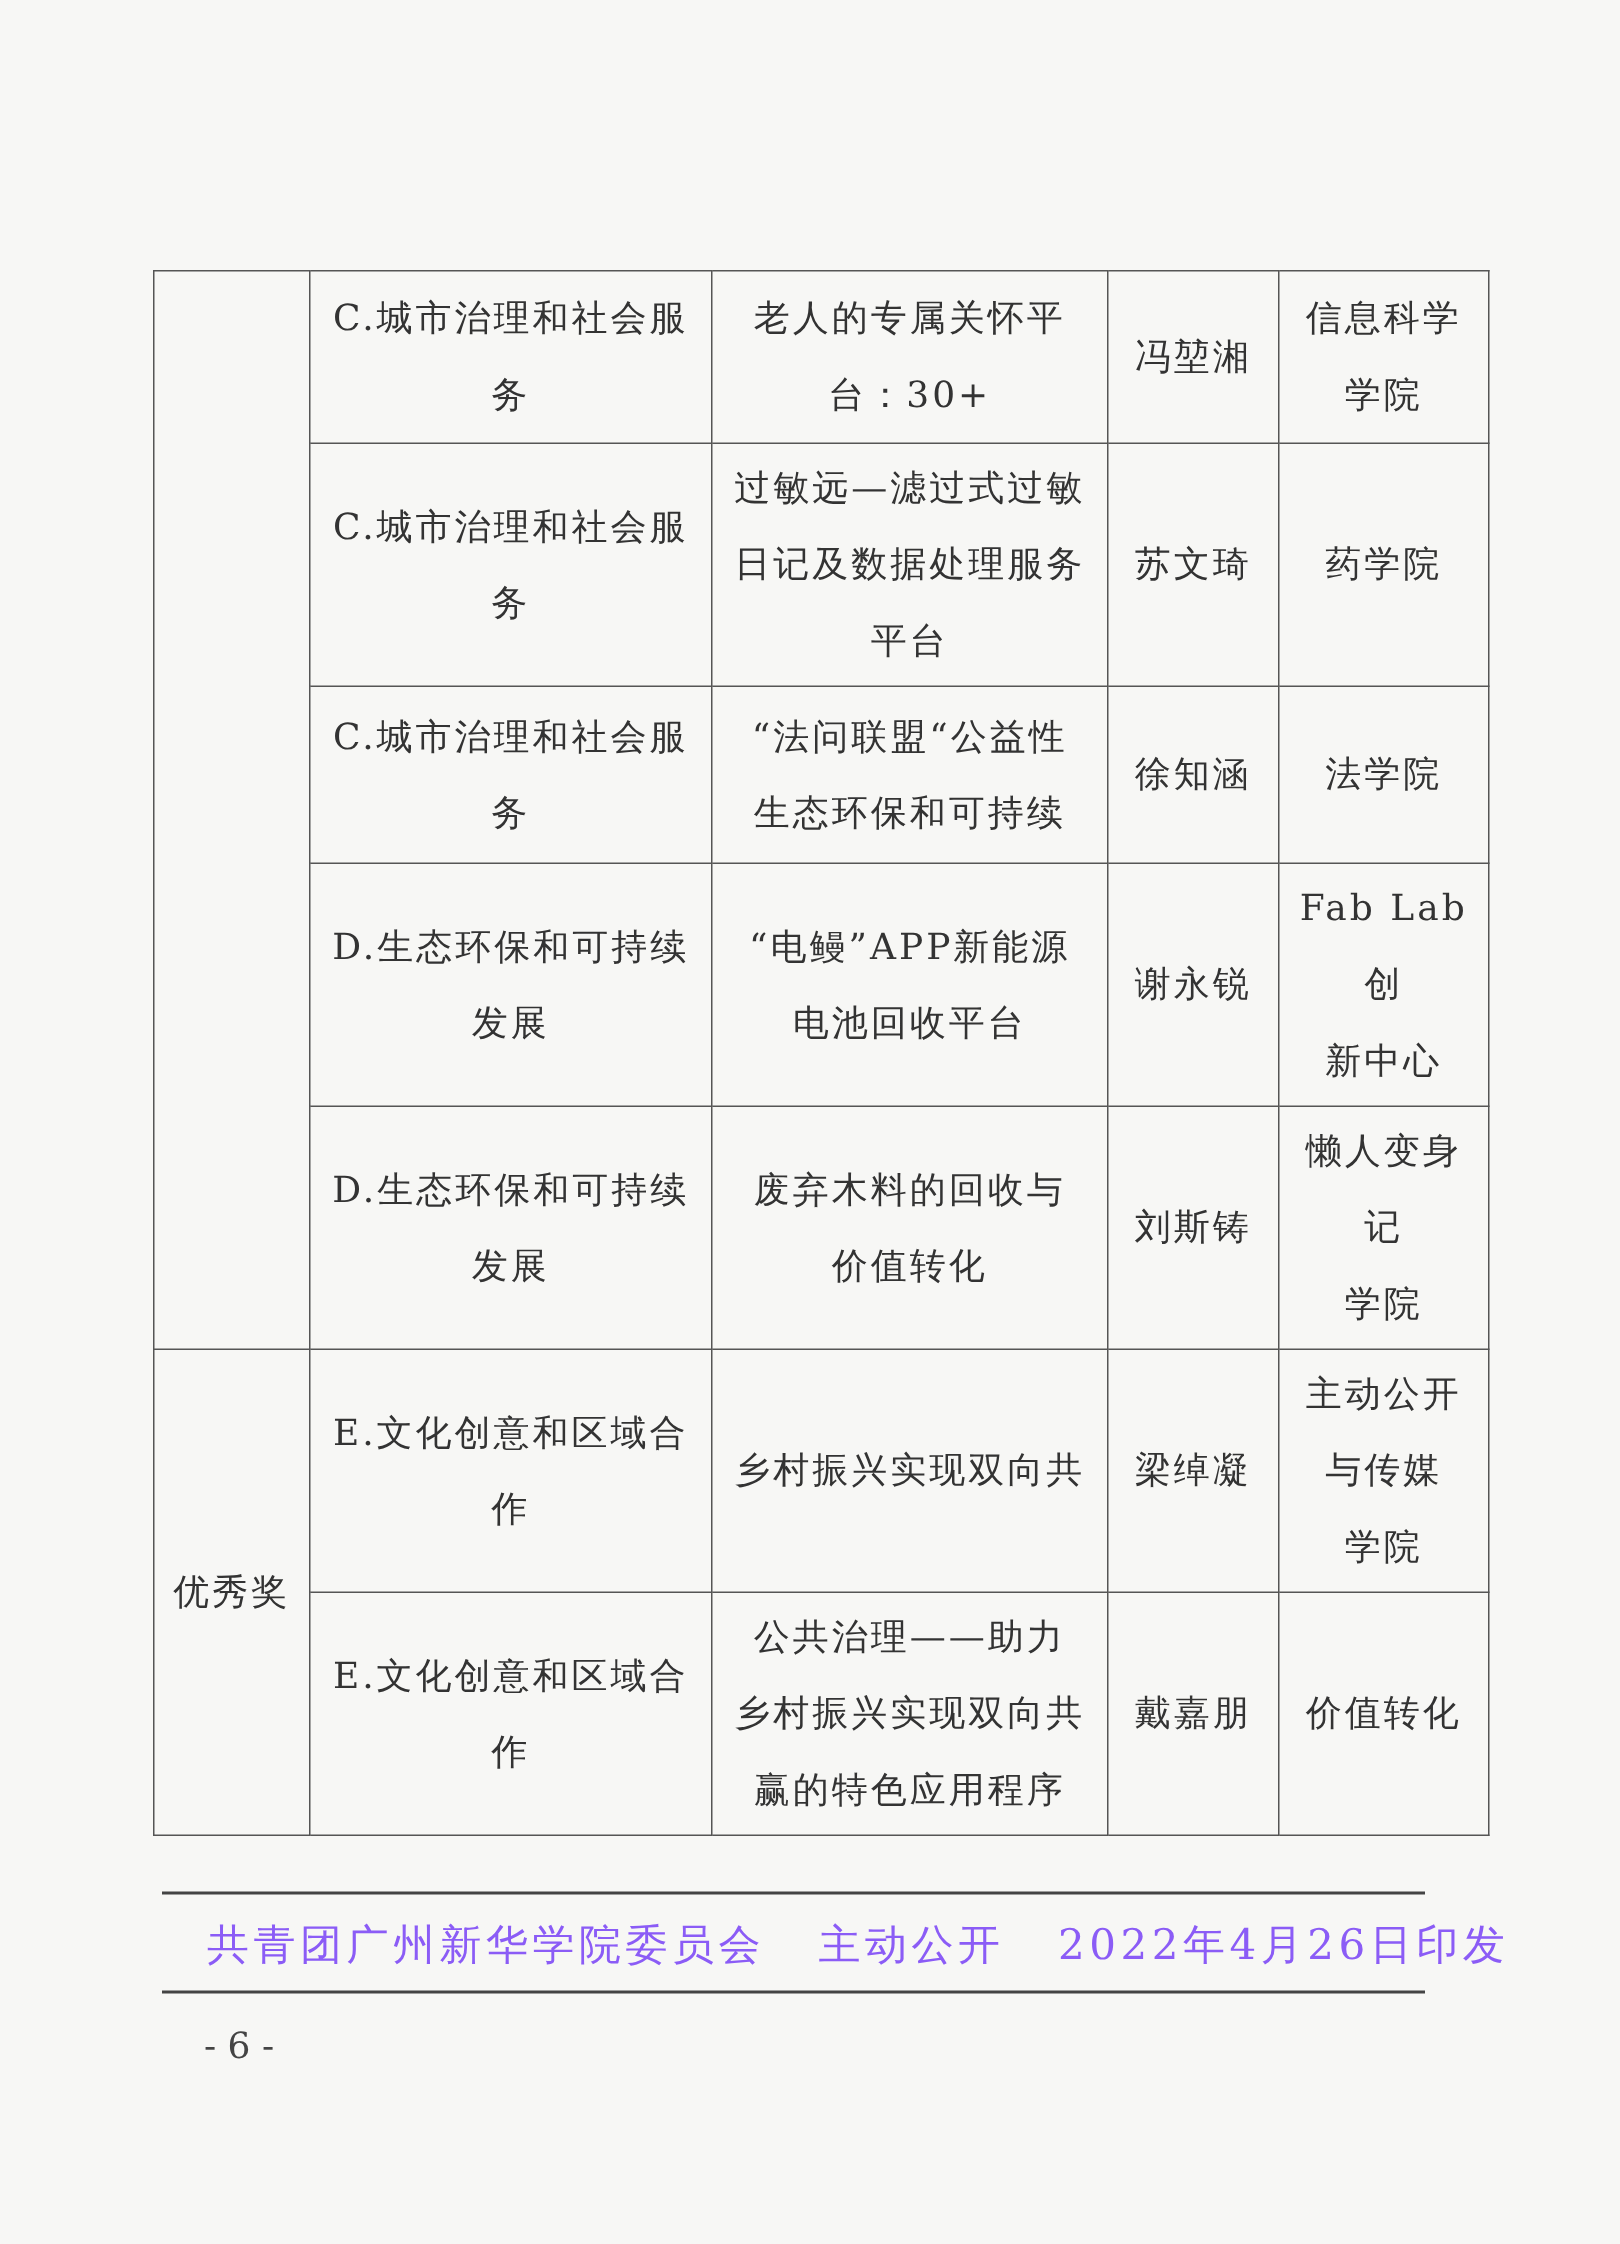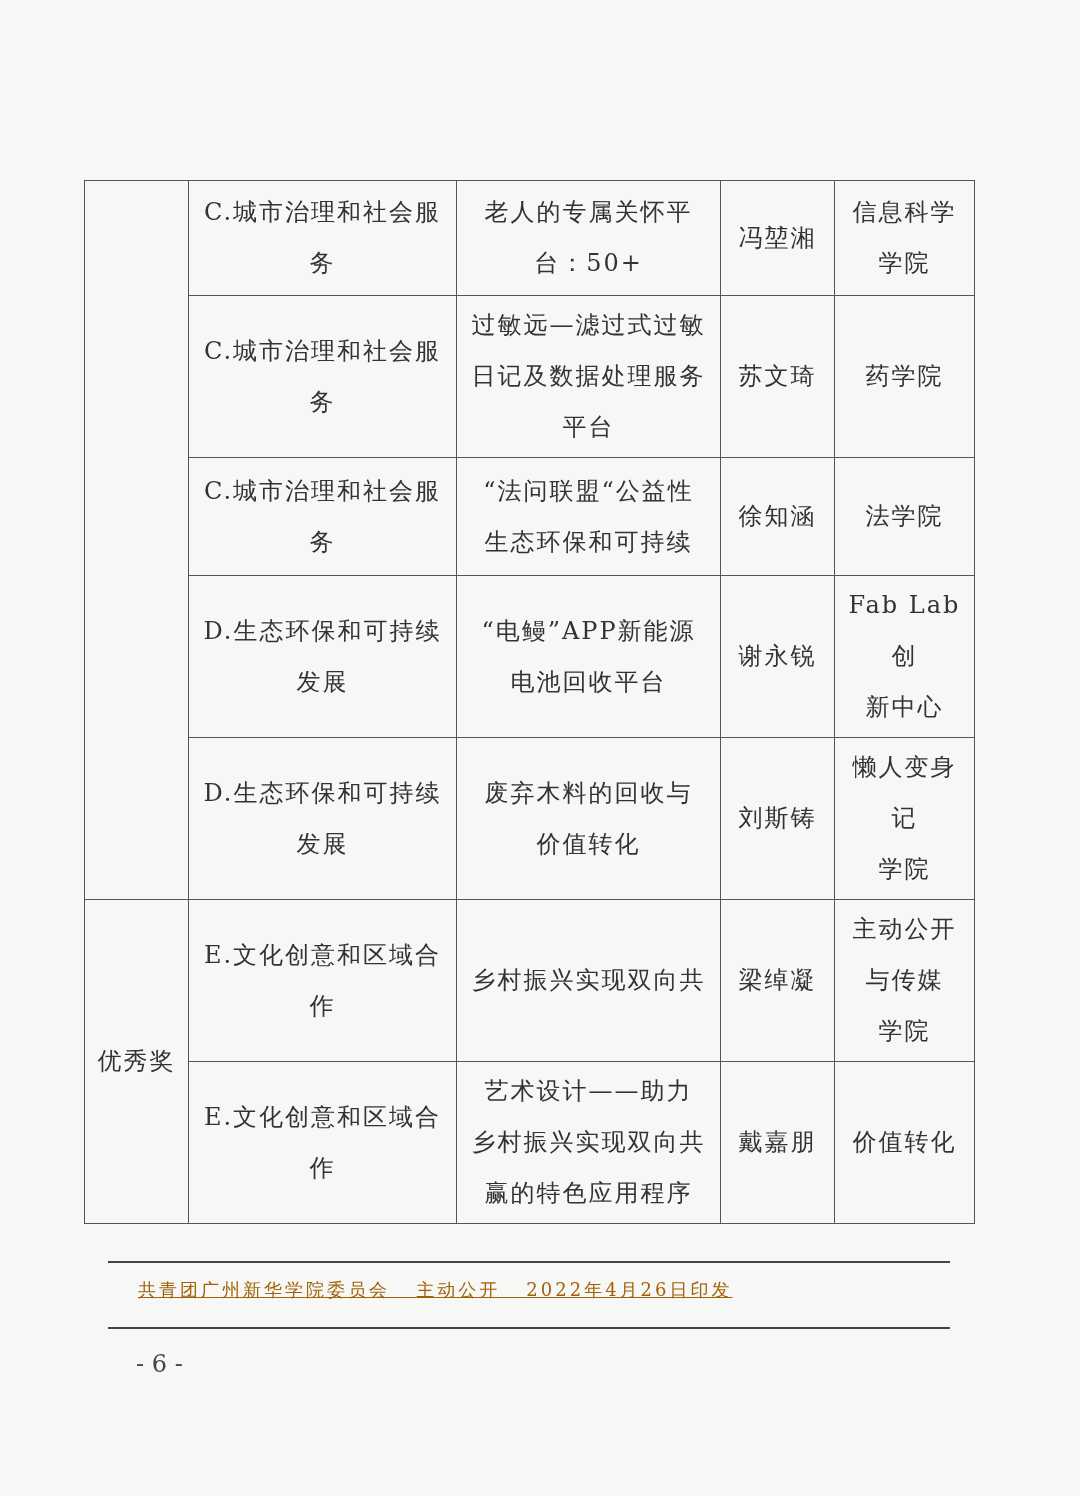--- a/index.html
+++ b/index.html
@@ -1,51 +1,51 @@
 <!DOCTYPE html>
 <html><head>
 <meta charset="utf-8">
 <style>
   html, body { margin:0; padding:0; }
   body {
     width:1080px; height:1496px; background:#f7f7f5; position:relative; overflow:hidden;
     font-family: "DejaVu Serif", "Liberation Serif", serif; color:#2b2b2b;
   }
   .award-table {
-    position:absolute; left:84px; top:180px; border-collapse:collapse; table-layout:fixed;
+    position:absolute; left:102px; top:180px; border-collapse:collapse; table-layout:fixed;
   }
   .award-table td {
     border:1.5px solid #555; text-align:center; vertical-align:middle;
     font-size:24px; line-height:51px; padding:4px 10px; letter-spacing:2px; color:#333;
   }
   .cell-text { white-space:pre-line; display:inline-block; }
   .footer-line { position:absolute; left:108px; width:842px; height:0; border-top:2px solid #444; }
   .footer-text {
-    position:absolute; left:138px; top:1278px; font-size:18px; letter-spacing:3px; color:#a16207; white-space:pre;text-decoration:underline;
+    position:absolute; left:138px; top:1278px; font-size:28px; letter-spacing:3px; color:#8b5cf6; white-space:pre;
   }
   .page-number { position:absolute; left:136px; top:1350px; font-size:24px; color:#444; }
 </style>
 </head>
 <body>
 
 <table class="award-table">
   <colgroup>
     <col style="width:104px">
       <col style="width:268px">
       <col style="width:264px">
       <col style="width:114px">
       <col style="width:140px">
   </colgroup>
   <tbody>
       <tr style="height:115px">
     <td rowspan="5"></td>
     <td><span class="cell-text">C.城市治理和社会服
 务</span></td>
     <td><span class="cell-text">老人的专属关怀平
-台：50+</span></td>
+台：30+</span></td>
     <td><span class="cell-text">冯堃湘</span></td>
     <td><span class="cell-text">信息科学
 学院</span></td>
   </tr>
   <tr style="height:153px">
     <td><span class="cell-text">C.城市治理和社会服
 务</span></td>
     <td><span class="cell-text">过敏远—滤过式过敏
 日记及数据处理服务
 平台</span></td>
@@ -82,21 +82,21 @@
     <td rowspan="2"><span class="cell-text">优秀奖</span></td>
     <td><span class="cell-text">E.文化创意和区域合作</span></td>
     <td><span class="cell-text">乡村振兴实现双向共</span></td>
     <td><span class="cell-text">梁绰凝</span></td>
     <td><span class="cell-text">主动公开
 与传媒
 学院</span></td>
   </tr>
   <tr style="height:155px">
     <td><span class="cell-text">E.文化创意和区域合作</span></td>
-    <td><span class="cell-text">艺术设计——助力
+    <td><span class="cell-text">公共治理——助力
 乡村振兴实现双向共
 赢的特色应用程序</span></td>
     <td><span class="cell-text">戴嘉朋</span></td>
     <td><span class="cell-text">价值转化</span></td>
   </tr>
 </tbody>
   </table>
 
 <div class="footer-line" style="top:1261px"></div>
 <div class="footer-text"><span>共青团广州新华学院委员会</span>   <span>主动公开</span>   <span>2022年4月26日印发</span></div>

